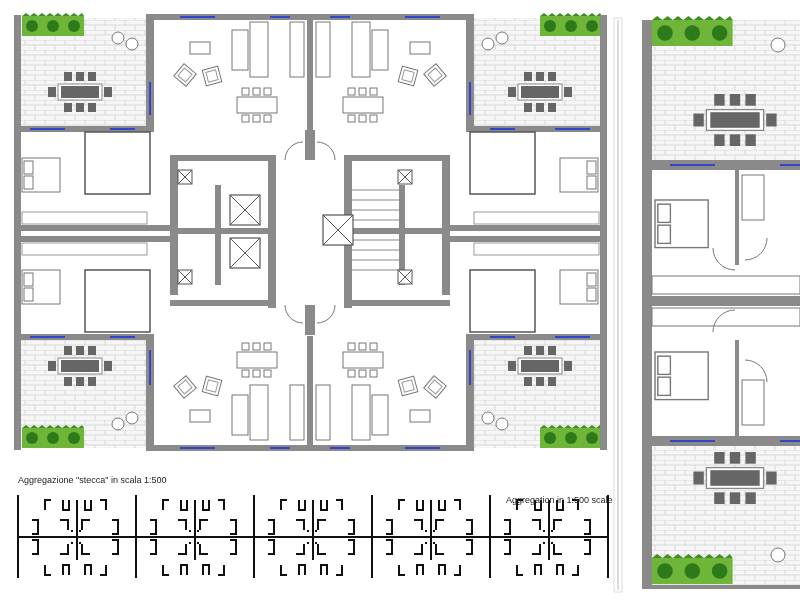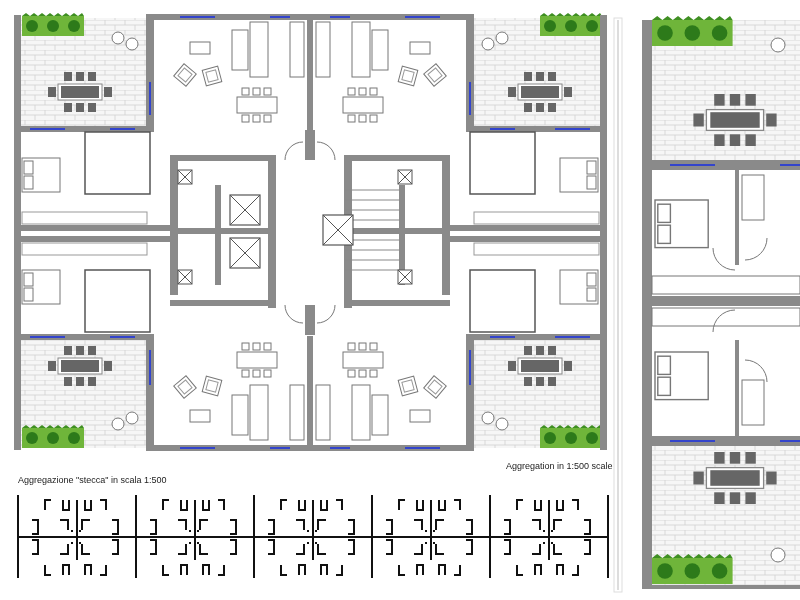--- a/index.html
+++ b/index.html
@@ -319,13 +319,13 @@
       <path d="M72 530 v2 M80 530 v2 M72 542 v2 M80 542 v2" stroke-width="2"></path>
     </g>
     <use href="#mod" x="118"></use>
     <use href="#mod" x="236"></use>
     <use href="#mod" x="354"></use>
     <use href="#mod" x="472"></use>
   </g>
 </svg>
 
 <div class="caption" style="left:18px;top:475px;">Aggregazione "stecca" in scala 1:500</div>
-<div class="caption" style="left:506px;top:461px;">Aggregation in 1:500 scale</div>
+<div class="caption" style="left:506px;top:495px;">Aggregation in 1:500 scale</div>
 
 </body></html>

